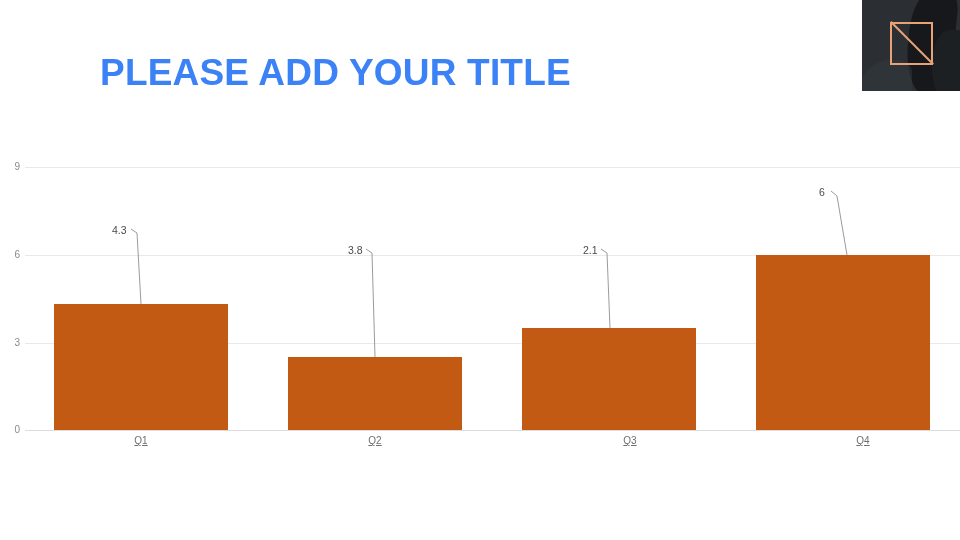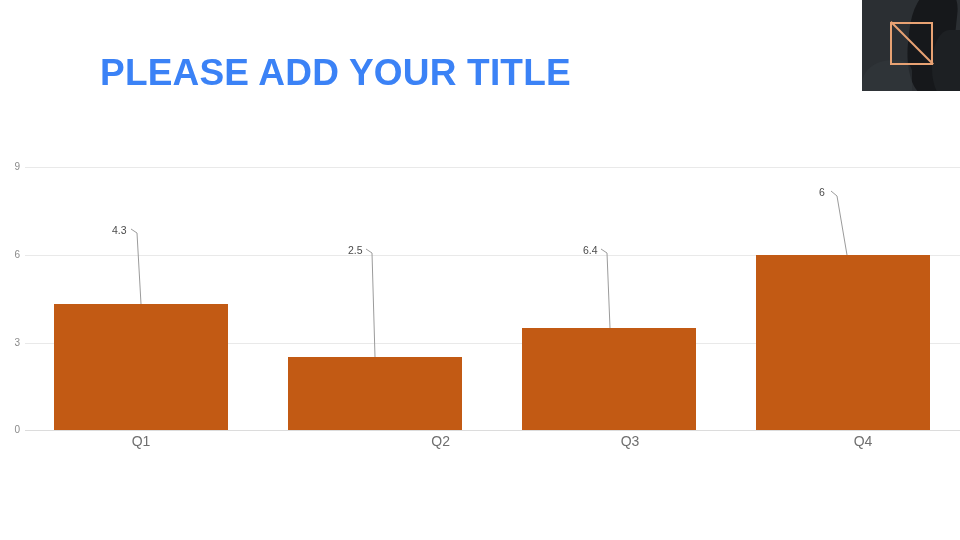--- a/index.html
+++ b/index.html
@@ -90,25 +90,26 @@
     font-family:"Liberation Sans", sans-serif;
     line-height:10px;
   }
   .bar{
     position:absolute;
     background:#c25a14;
   }
   .xlabel{
     position:absolute;
     top:436px;
-    font-size:14px;
+    font-size:10px;
     color:#6f6f6f;
     text-align:center;
     font-family:"Liberation Sans", sans-serif;
     line-height:10px;
+    text-decoration:underline;
   }
   .dlabel{
     position:absolute;
     font-size:10.5px;
     color:#4a4a4a;
     font-family:"Liberation Sans", sans-serif;
     line-height:12px;
     white-space:nowrap;
   }
   .leader{
@@ -160,23 +161,23 @@
       <line x1="372" y1="253" x2="375" y2="357"></line>
 
       <line x1="601" y1="249" x2="607" y2="253"></line>
       <line x1="607" y1="253" x2="610" y2="328"></line>
 
       <line x1="831" y1="191" x2="837" y2="196"></line>
       <line x1="837" y1="196" x2="847" y2="255"></line>
     </svg>
 
     <div class="dlabel" style="left:112px; top:224px;">4.3</div>
-    <div class="dlabel" style="left:348px; top:244px;">2.5</div>
-    <div class="dlabel" style="left:583px; top:244px;">6.4</div>
+    <div class="dlabel" style="left:348px; top:244px;">3.8</div>
+    <div class="dlabel" style="left:583px; top:244px;">2.1</div>
     <div class="dlabel" style="left:819px; top:186px;">6</div>
 
     <div class="xlabel" style="left:54px;  width:174px;">Q1</div>
-    <div class="xlabel" style="left:276px; width:174px;text-align:right;">Q2</div>
+    <div class="xlabel" style="left:288px; width:174px;">Q2</div>
     <div class="xlabel" style="left:543px; width:174px;">Q3</div>
     <div class="xlabel" style="left:776px; width:174px;">Q4</div>
 
   </div>
 </div>
 
 </body></html>

